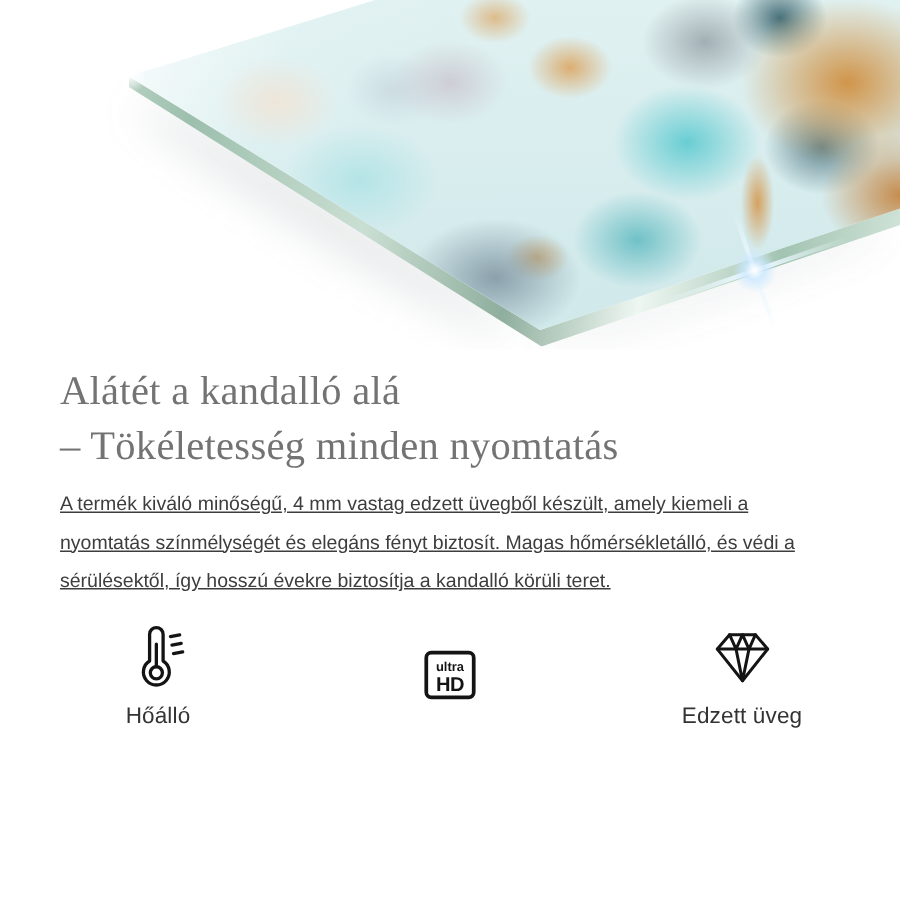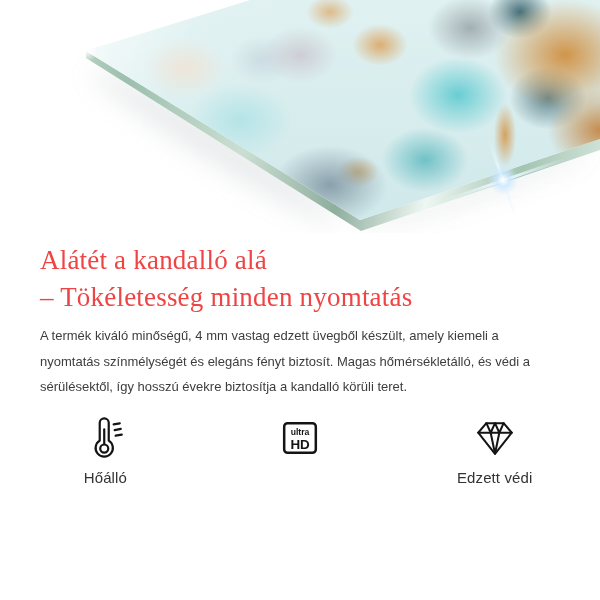--- a/index.html
+++ b/index.html
@@ -49,26 +49,26 @@
   .sparkle { position:absolute; left:503px; top:180px; width:0; height:0; }
   .sparkle .ray { position:absolute; height:3px; border-radius:2px;
     background:linear-gradient(90deg, rgba(255,255,255,0) 0%, rgba(235,248,255,.9) 40%, #ffffff 50%, rgba(235,248,255,.9) 60%, rgba(255,255,255,0) 100%); }
   .sparkle .ray1 { width:132px; left:-66px; top:-1.5px; transform:rotate(-19deg); }
   .sparkle .ray2 { width:86px;  left:-43px; top:-1.5px; transform:rotate(71deg); }
   .sparkle .glow { position:absolute; left:-15px; top:-15px; width:30px; height:30px; border-radius:50%;
     background:radial-gradient(circle, #ffffff 0%, rgba(205,233,255,.85) 30%, rgba(205,233,255,0) 70%); }
 
   
   .title { margin:9px 40px 0 40px; font-family:"Liberation Serif","DejaVu Serif",serif;
-    font-weight:400; font-size:27px; line-height:37px; color:#ef4444; letter-spacing:.2px; }
-  .desc { margin:7px 40px 0 40px; max-width:527px; font-size:13px; line-height:25.5px; color:#3d3d3d; }
+    font-weight:400; font-size:27px; line-height:37px; color:#737373; letter-spacing:.2px; }
+  .desc { margin:7px 40px 0 40px; max-width:527px; font-size:13px; line-height:25.5px; color:#3d3d3d;text-decoration:underline; }
 
   
   .features { margin-top:15px; padding:0 8px; display:grid; grid-template-columns:repeat(3,1fr); row-gap:17px; }
-  .feature { display:flex; flex-direction:column; align-items:center; }
+  .feature { display:flex; flex-direction:column; align-items:center;justify-content:center; }
   .feature svg { width:46px; height:46px; display:block; }
   .feature .label { margin-top:8px; font-size:15px; color:#333333; letter-spacing:.1px; }
 
   svg .ln { fill:none; stroke:#141414; stroke-width:2.3; stroke-linecap:round; stroke-linejoin:round; }
   svg .flat { stroke-linecap:butt; }
   svg .thick { stroke-width:3.2; }
   svg .fillblk { fill:#141414; stroke:none; }
   .uhd-small { font:700 9px "Liberation Sans",sans-serif; fill:#141414; }
   .uhd-big { font:800 14px "Liberation Sans",sans-serif; fill:#141414; letter-spacing:-.3px; }
 </style>
@@ -122,19 +122,19 @@
     </div>
 
 
     <div class="feature">
       <svg viewBox="0 0 48 48">
         <path class="ln" style="stroke-width:2.1" d="M15 8.5 H33 L41.5 18.5 L24 40.5 L6.5 18.5 Z"></path>
         <path class="ln" style="stroke-width:2.1" d="M6.5 18.5 H41.5"></path>
         <path class="ln" style="stroke-width:2.1" d="M15 8.5 L19.5 18.5 L24 8.5 L28.5 18.5 L33 8.5"></path>
         <path class="ln" style="stroke-width:2.1" d="M19.5 18.5 L24 40.5 L28.5 18.5"></path>
       </svg>
-      <span class="label">Edzett védi</span>
+      <span class="label">Edzett üveg</span>
     </div>
 
 
 
   </div>
 </div>
 
 </body></html>

